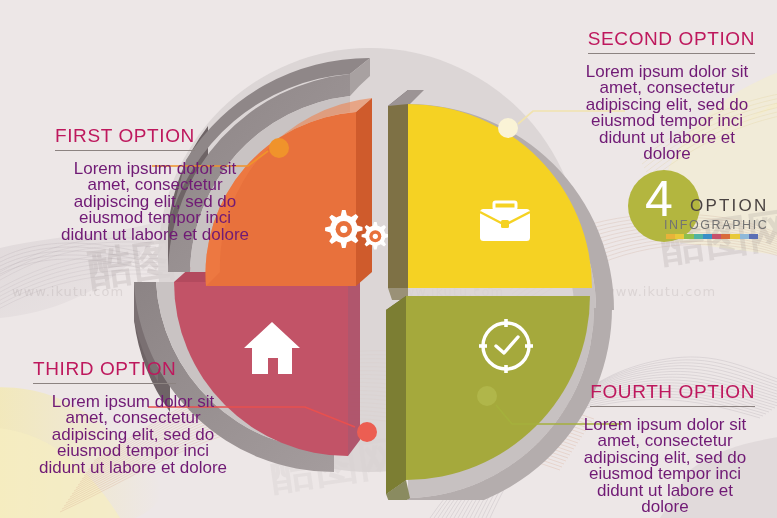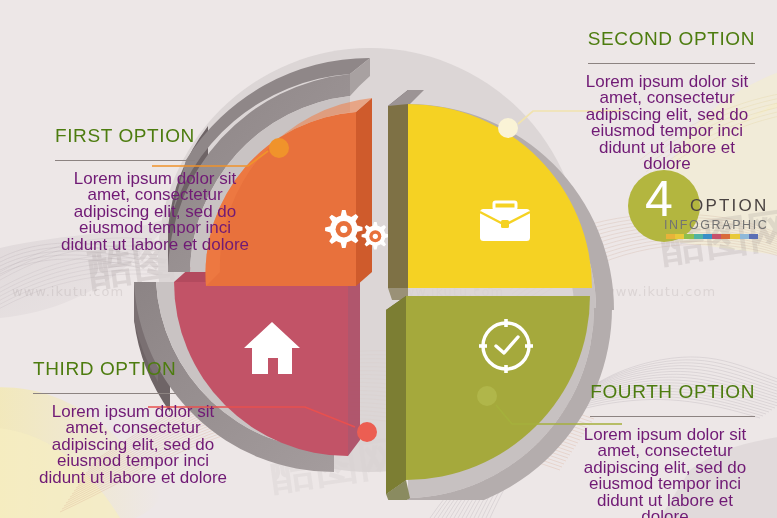--- a/index.html
+++ b/index.html
@@ -22,23 +22,23 @@
   }
   .wm-big{font-size:44px;}
   .wm-sm{font-size:13px;letter-spacing:1px;font-weight:400;}
 
   
   .opt{position:absolute;}
   .opt h2{
     margin:0 0 10px 0;
     font-family:"Liberation Sans",sans-serif;
     font-weight:400;font-size:19px;letter-spacing:.6px;
-    color:#4d7c0f;
+    color:#be185d;
     border-bottom:1.3px solid #8c8381;
-    display:inline-block;padding-bottom:13px;
+    display:inline-block;padding-bottom:3px;
   }
   .opt p{
     margin:0;font-size:17px;line-height:16.4px;color:#701a75;
     font-family:"Liberation Sans",sans-serif;
     text-align:center;
   }
   .ta-r{text-align:right;}
   .ta-r h2{display:inline-block;}
 
   #opt1{left:55px;top:86px;width:200px;margin-top:39px;}

